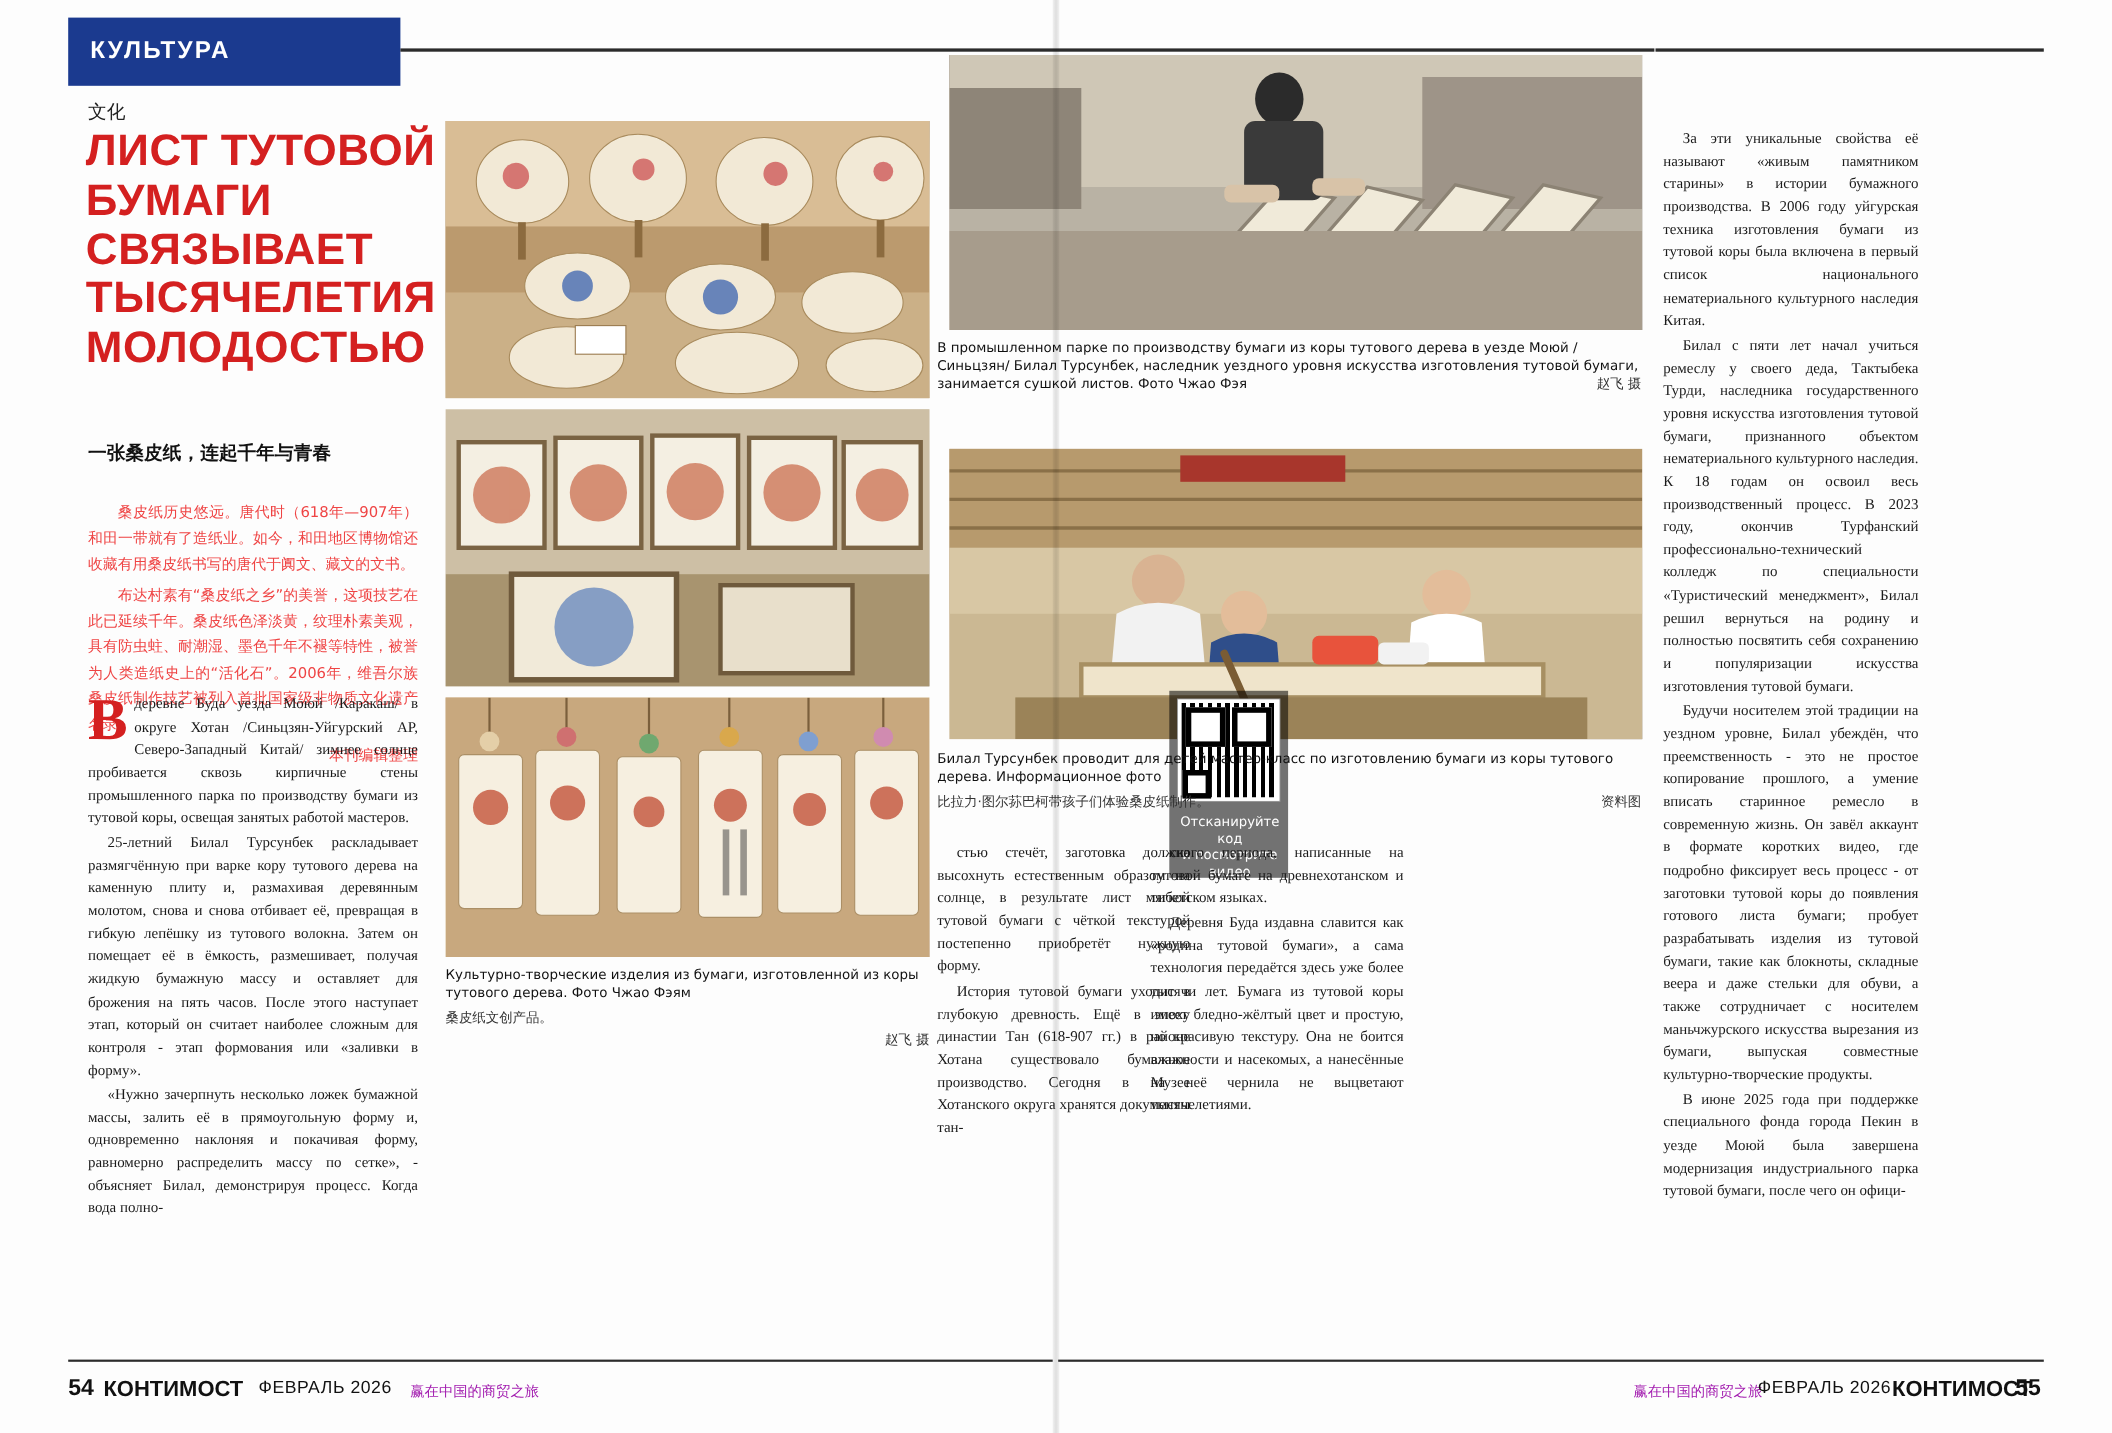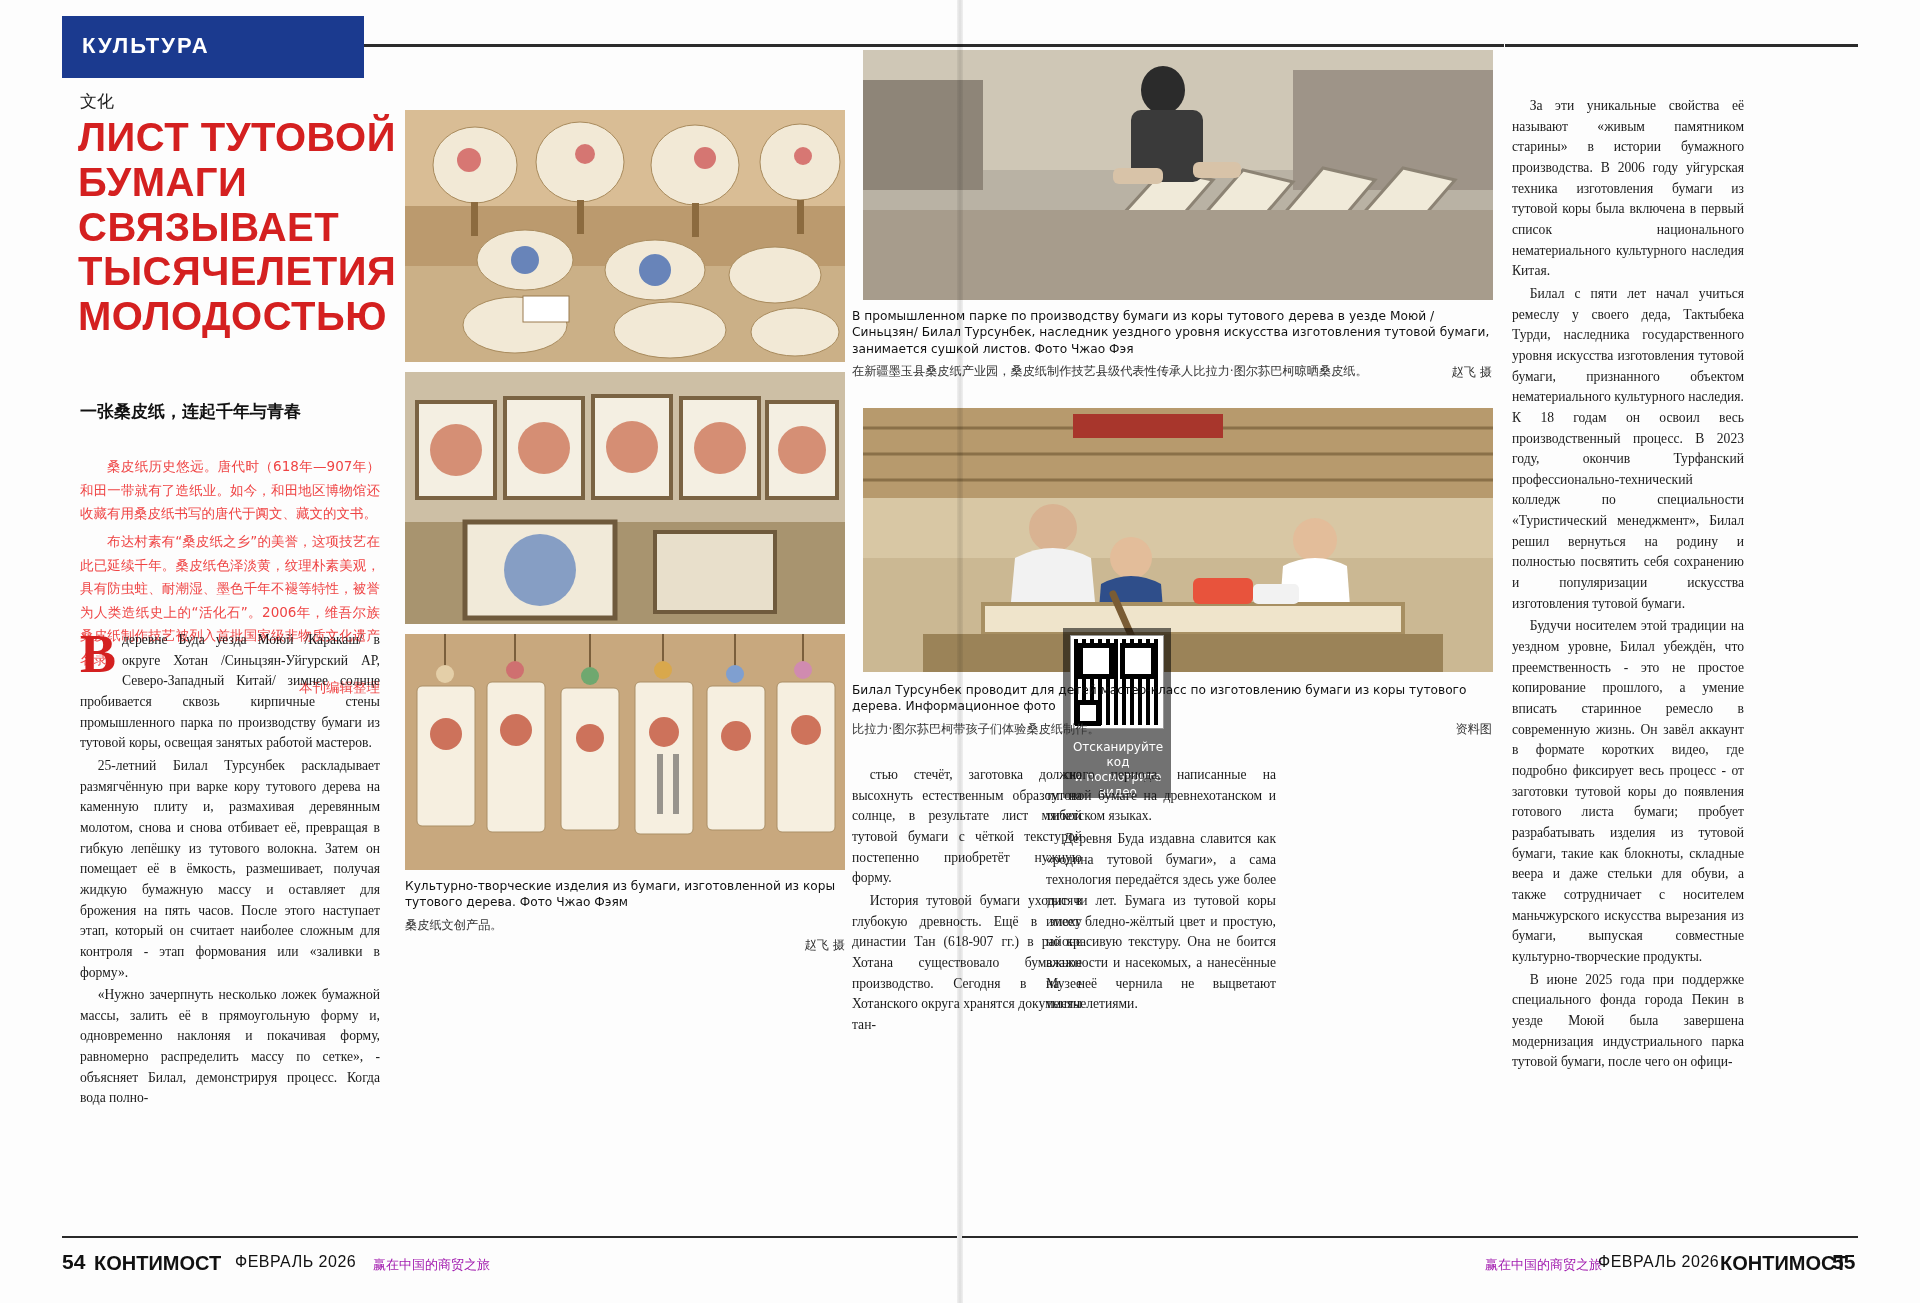--- a/index.html
+++ b/index.html
@@ -309,21 +309,20 @@
       </g>
       <rect x="268" y="60" width="72" height="72" rx="10" fill="#3a3a3a"></rect>
       <rect x="250" y="118" width="50" height="16" rx="6" fill="#d8c3a8"></rect>
       <rect x="330" y="112" width="48" height="16" rx="6" fill="#d8c3a8"></rect>
       <rect x="0" y="160" width="630" height="90" fill="#a79c8c"></rect>
     </svg>
   </div>
 
   <div class="cap" style="left:852px; top:308px; width:640px;">
     <div>В промышленном парке по производству бумаги из коры тутового дерева в уезде Моюй /Синьцзян/ Билал Турсунбек, наследник уездного уровня искусства изготовления тутовой бумаги, занимается сушкой листов. Фото Чжао Фэя</div>
-    <div class="cn" style="margin-top:6px;">在新疆墨玉县桑皮纸产业园，桑皮纸制作技艺县级代表性传承人比拉力·图尔荪巴柯晾晒桑皮纸。</div>
     <div class="cn" style="text-align:right; margin-top:-16px;">赵飞 摄</div>
   </div>
 
   <div class="img ph5" style="left:863px; top:408px; width:630px; height:264px;">
     <svg class="photo-inner" viewBox="0 0 630 264" preserveAspectRatio="none">
       <rect width="630" height="264" fill="#cbb893"></rect>
       <rect width="630" height="90" fill="#b79a6d"></rect>
       <g stroke="#8a7048" stroke-width="3">
         <path d="M0 20 H630"></path>
           <path d="M0 46 H630"></path>
@@ -375,21 +374,21 @@
   <div class="colbody" style="left:852px; top:765px; width:230px;">
     <p>стью стечёт, заготовка должна высохнуть естественным образом на солнце, в результате лист мягкой тутовой бумаги с чёткой текстурой постепенно приобретёт нужную форму.</p>
     <p>История тутовой бумаги уходит в глубокую древность. Ещё в эпоху династии Тан (618-907 гг.) в районе Хотана существовало бумажное производство. Сегодня в Музее Хотанского округа хранятся документы тан-</p>
   </div>
 
   <div class="colbody" style="left:1046px; top:765px; width:230px;">
     <p>ского периода, написанные на тутовой бумаге на древнехотанском и тибетском языках.</p>
     <p>Деревня Буда издавна славится как «родина тутовой бумаги», а сама технология передаётся здесь уже более тысячи лет. Бумага из тутовой коры имеет бледно-жёлтый цвет и простую, но красивую текстуру. Она не боится влажности и насекомых, а нанесённые на неё чернила не выцветают тысячелетиями.</p>
   </div>
 
-  <div class="colbody" style="left:1512px; top:96px; width:232px;">
+  <div class="colbody" style="left:1512px; top:116px; width:232px;">
     <p>За эти уникальные свойства её называют «живым памятником старины» в истории бумажного производства. В 2006 году уйгурская техника изготовления бумаги из тутовой коры была включена в первый список национального нематериального культурного наследия Китая.</p>
     <p>Билал с пяти лет начал учиться ремеслу у своего деда, Тактыбека Турди, наследника государственного уровня искусства изготовления тутовой бумаги, признанного объектом нематериального культурного наследия. К 18 годам он освоил весь производственный процесс. В 2023 году, окончив Турфанский профессионально-технический колледж по специальности «Туристический менеджмент», Билал решил вернуться на родину и полностью посвятить себя сохранению и популяризации искусства изготовления тутовой бумаги.</p>
     <p>Будучи носителем этой традиции на уездном уровне, Билал убеждён, что преемственность - это не простое копирование прошлого, а умение вписать старинное ремесло в современную жизнь. Он завёл аккаунт в формате коротких видео, где подробно фиксирует весь процесс - от заготовки тутовой коры до появления готового листа бумаги; пробует разрабатывать изделия из тутовой бумаги, такие как блокноты, складные веера и даже стельки для обуви, а также сотрудничает с носителем маньчжурского искусства вырезания из бумаги, выпуская совместные культурно-творческие продукты.</p>
     <p>В июне 2025 года при поддержке специального фонда города Пекин в уезде Моюй была завершена модернизация индустриального парка тутовой бумаги, после чего он офици-</p>
   </div>
 
   <div class="footer-rule-l"></div>
   <div class="footer-rule-r"></div>
 
   <div class="pagenum" style="left:62px; top:1250px;">54</div>

